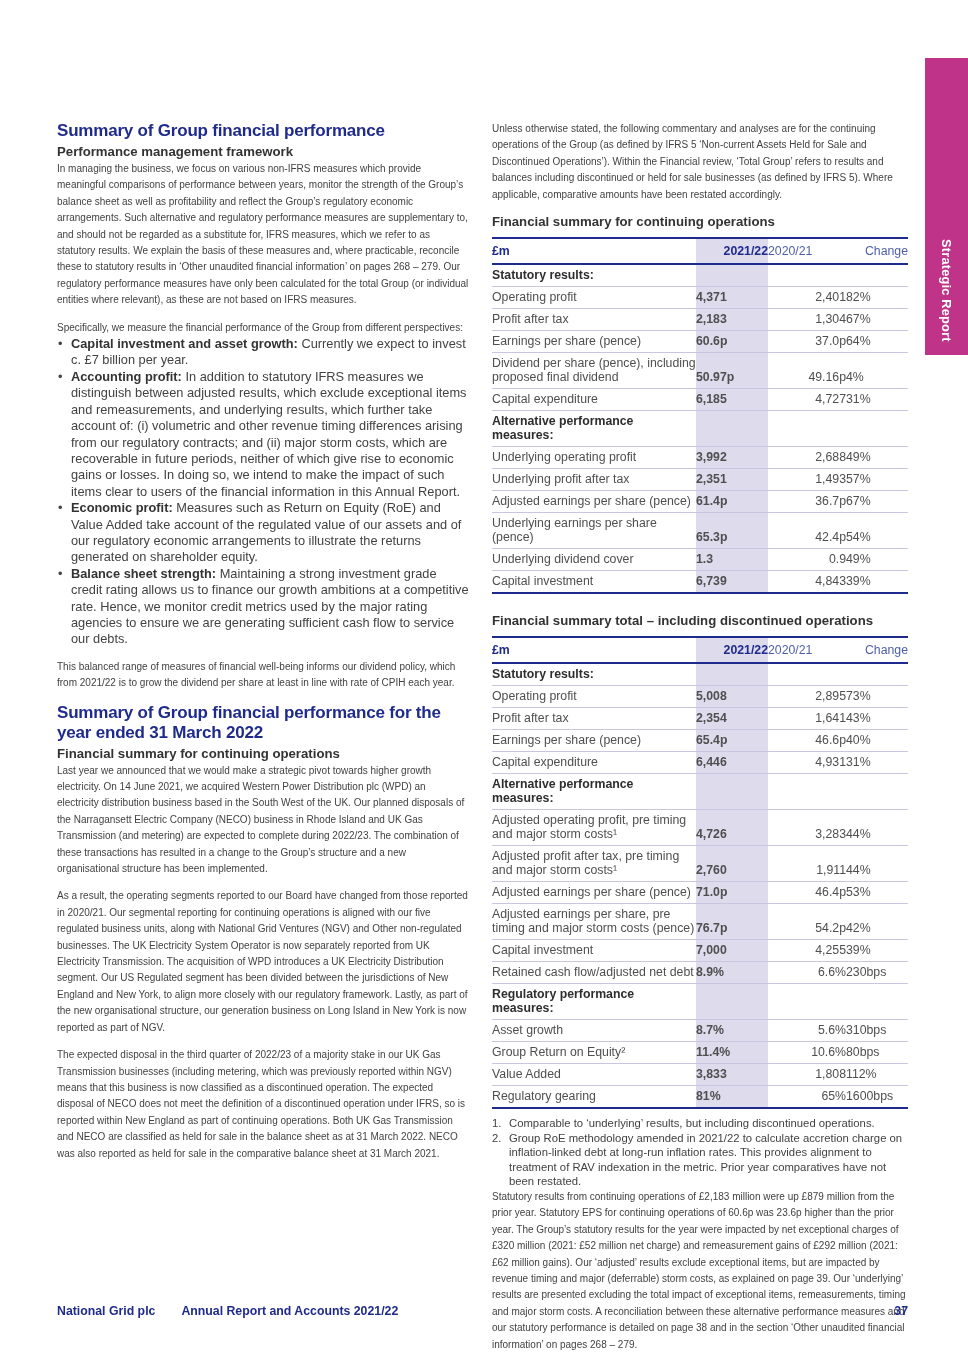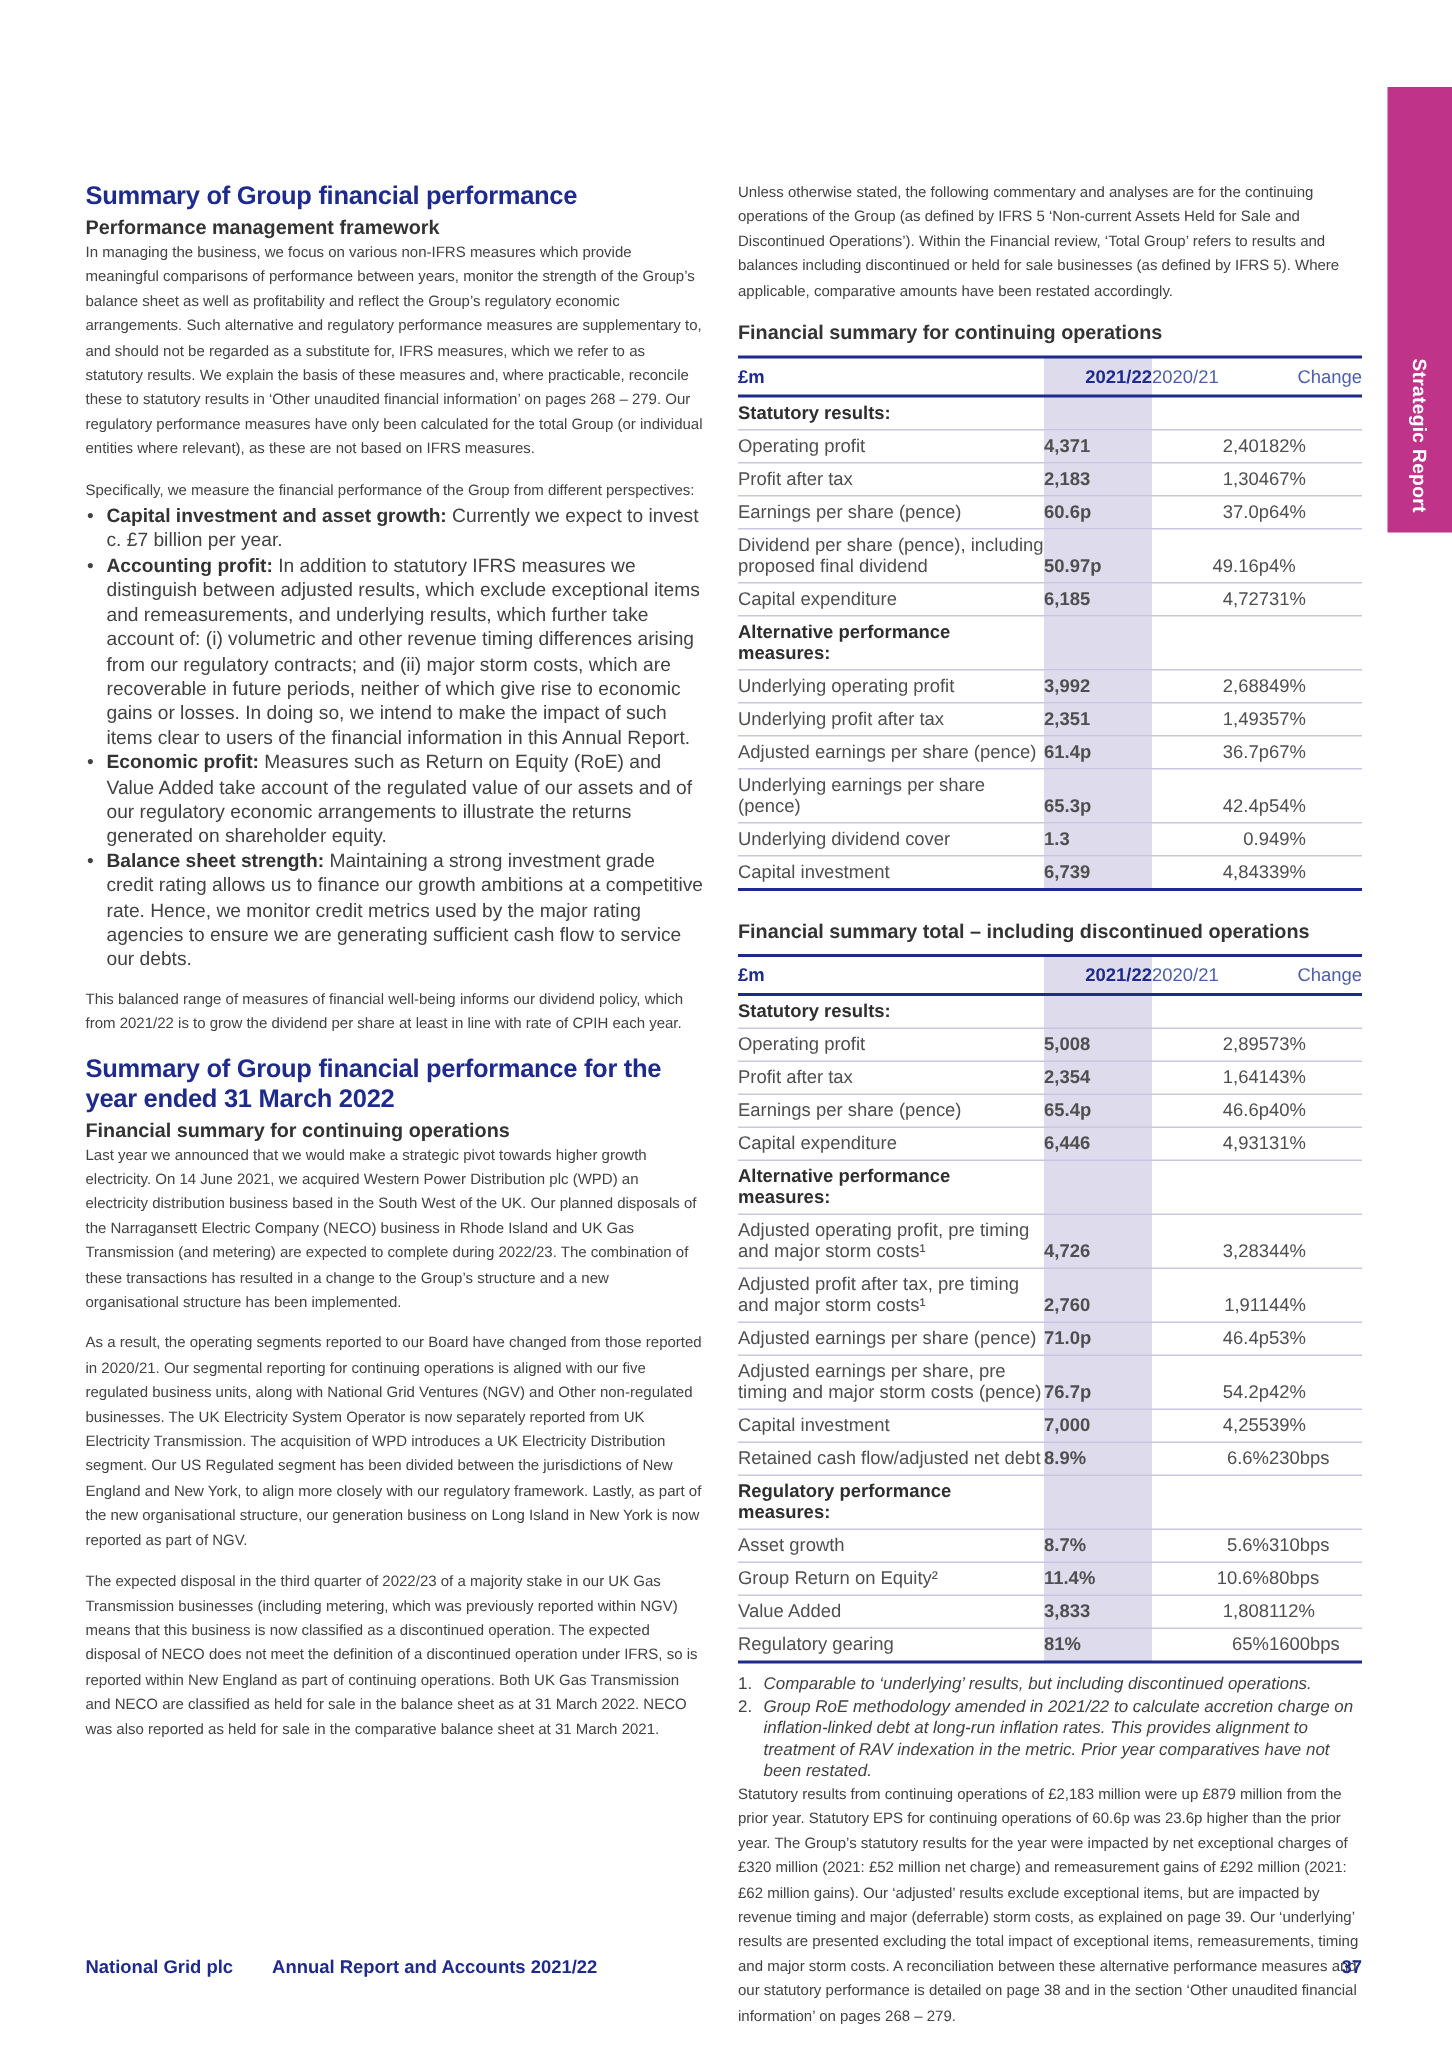--- a/index.html
+++ b/index.html
@@ -52,21 +52,21 @@
   td.label{text-align:left;padding-right:6px;color:#4a4a4a;}
   td.v1{font-weight:bold;color:#1d1d1d;padding-right:10px;}
   td.v2{text-align:right;}
   td.chg{text-align:left;}
   tr.section td{font-weight:bold;color:#2e2e2e;}
   tr.last td{border-bottom:2px solid var(--blue);}
 
   .fnotes{margin-top:7px;}
   .fnote{display:flex;font-size:11.3px;line-height:14.6px;color:var(--body);}
   .fnote .fn-num{flex:none;width:17px;}
-  .fnote .fn-text{flex:1;font-style:italic;}
+  .fnote .fn-text{flex:1;}
   .closing{margin-top:17px;}
 
   .tab{
     position:absolute;top:58px;right:0;width:43px;height:297px;background:var(--magenta);
     display:flex;align-items:flex-end;justify-content:center;box-sizing:border-box;padding-bottom:13px;
   }
   .tab span{
     writing-mode:vertical-rl;color:#ffffff;font-weight:bold;font-size:12.8px;letter-spacing:0.2px;white-space:nowrap;
   }
 

